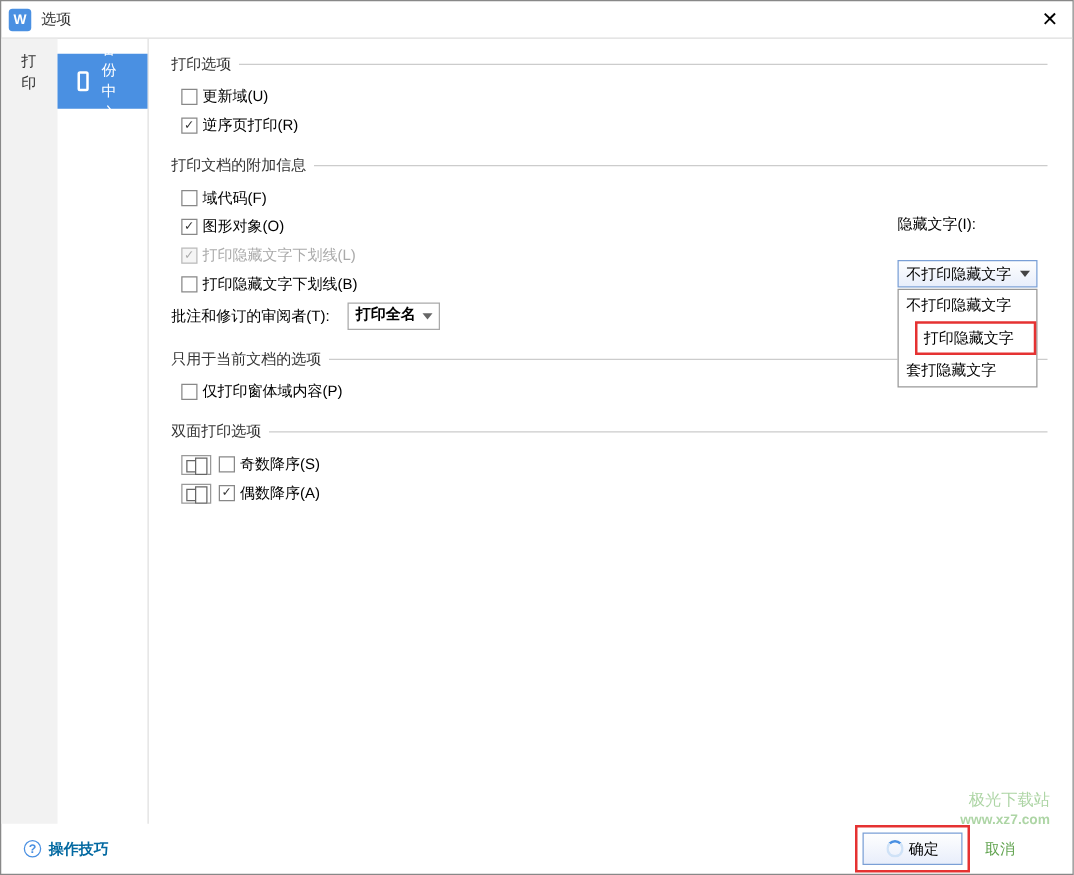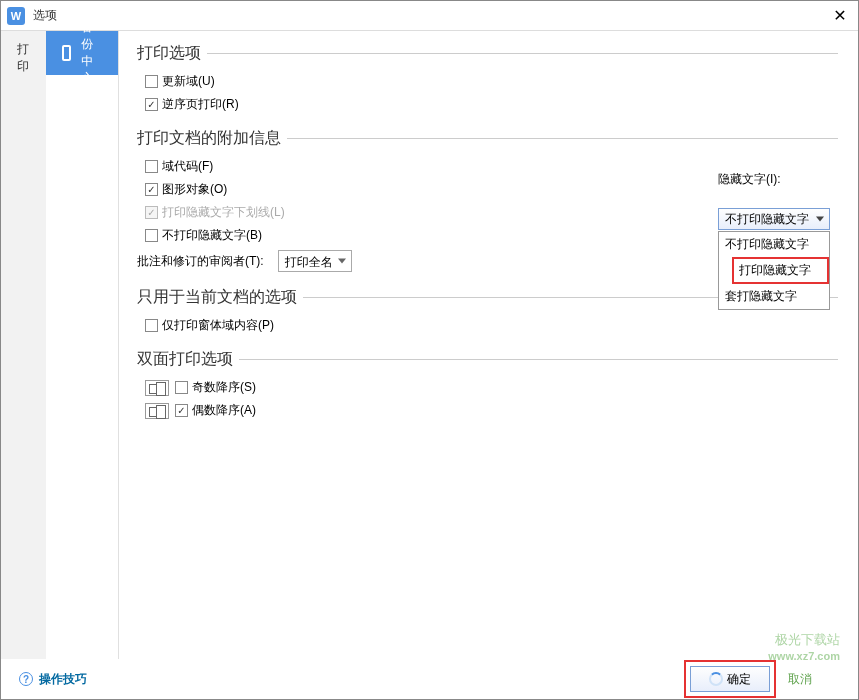--- a/index.html
+++ b/index.html
@@ -59,20 +59,21 @@
     .sidebar-spacer { flex: 1; }
     .backup-btn {
       height: 44px;
       background: #4a90e2;
       color: #fff;
       display: flex;
       align-items: center;
       padding: 0 16px;
       gap: 10px;
       cursor: pointer;
+      margin-top: 12px;
     }
     .backup-icon {
       width: 16px; height: 16px;
       border: 2px solid #fff;
       border-radius: 2px;
       position: relative;
     }
     .content {
       flex: 1;
       padding: 12px 20px 12px 18px;
@@ -82,21 +83,21 @@
     fieldset {
       border: none;
       border-top: 1px solid #ccc;
       margin-bottom: 8px;
       padding: 6px 0 4px 0;
       position: relative;
     }
     fieldset legend {
       color: #333;
       padding-right: 6px;
-      font-size: 16px;
+      font-size: 12px;
     }
     .row {
       display: flex;
       align-items: center;
       padding: 3px 0 3px 8px;
       gap: 4px;
       min-height: 22px;
     }
     .chk {
       width: 13px; height: 13px;
@@ -110,23 +111,24 @@
     .chk.checked::after { content: "✓"; color: #333; line-height: 1; }
     .chk.disabled { border-color: #bbb; background: #f5f5f5; }
     .chk.disabled.checked::after { color: #aaa; }
     .lbl-disabled { color: #aaa; }
     .select-box {
       border: 1px solid #aaa;
       background: #fff;
       height: 22px;
       padding: 0 18px 0 6px;
       display: inline-flex;
-      align-items: flex-end;
+      align-items: flex-start;
       position: relative;
       min-width: 72px;
+      font-weight: bold;
     }
     .select-box::after {
       content: "";
       position: absolute;
       right: 5px; top: 50%;
       width: 0; height: 0;
       border-left: 4px solid transparent;
       border-right: 4px solid transparent;
       border-top: 5px solid #666;
       transform: translateY(-50%);
@@ -315,21 +317,21 @@
       <div class="row">
         <span class="chk checked"></span>
         <span>图形对象(O)</span>
       </div>
       <div class="row">
         <span class="chk checked disabled"></span>
         <span class="lbl-disabled">打印隐藏文字下划线(L)</span>
       </div>
       <div class="row">
         <span class="chk"></span>
-        <span>不打印隐藏文字(B)</span>
+        <span>打印隐藏文字下划线(B)</span>
       </div>
       <div class="row" style="padding-left:0;">
         <span>批注和修订的审阅者(T):</span>
         <span style="width:6px;"></span>
         <span class="select-box">
           <span>打印全名</span>
         </span>
       </div>
     </fieldset>
 

